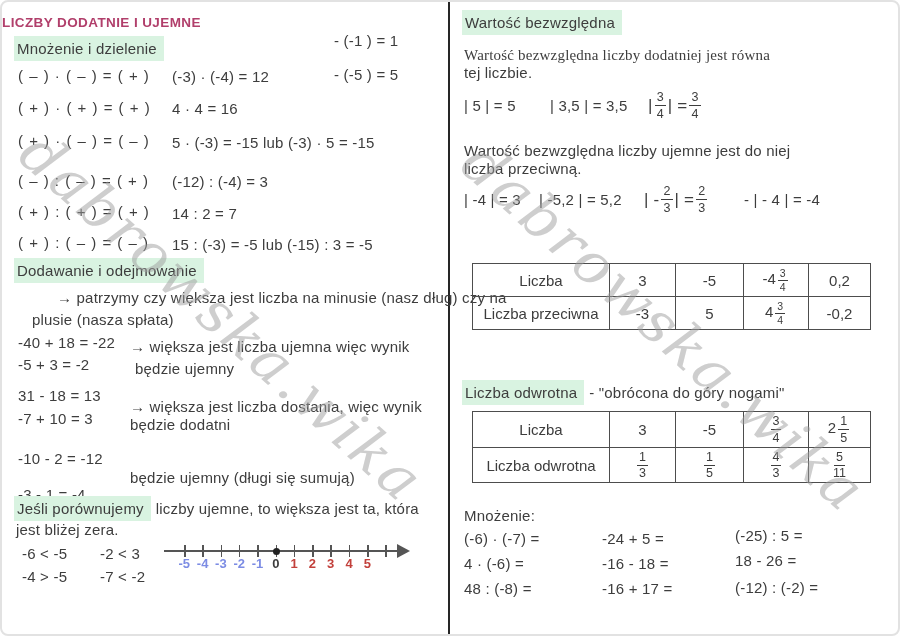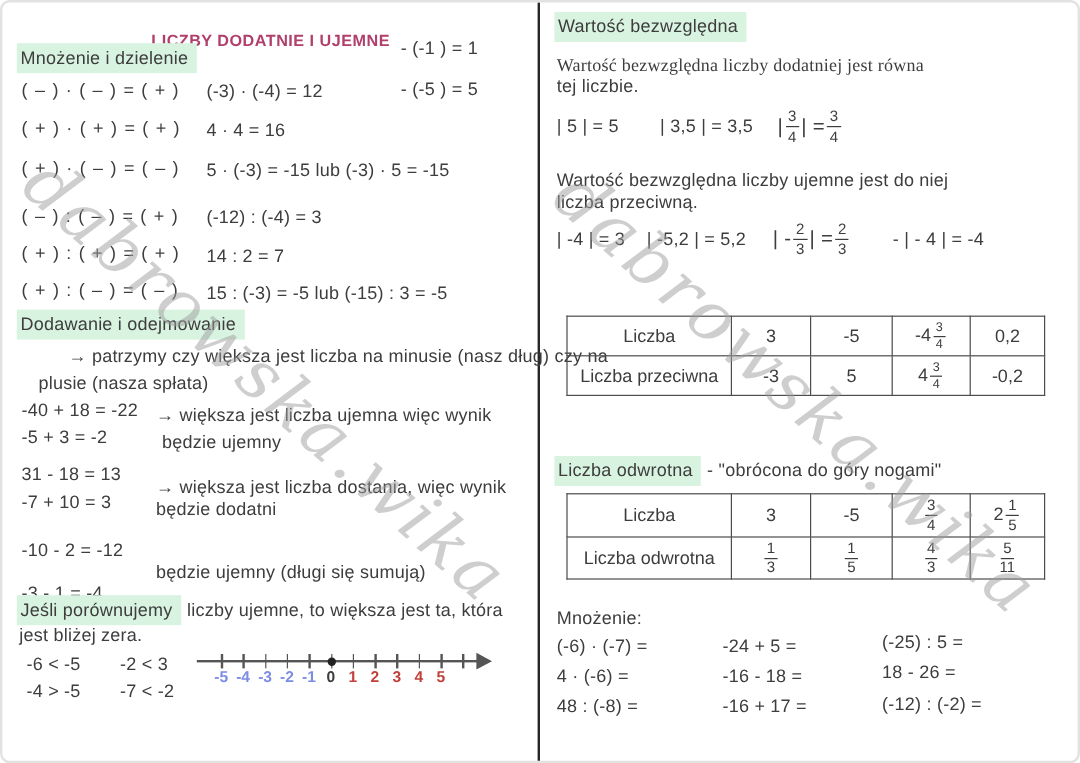--- a/index.html
+++ b/index.html
@@ -43,21 +43,21 @@
 </head>
 <body>
 
 <div class="page">
 
   <div class="divider"></div>
 
   <div class="watermark" style="left:50px; top:116px;">dabrowska.wika</div>
   <div class="watermark" style="left:492px; top:126px;">dabrowska.wika</div>
 
-  <div class="t title" style="left:0; top:24px; width:447px; text-align:center;">LICZBY DODATNIE I UJEMNE</div>
+  <div class="t title" style="left:0; top:13px; width:447px; text-align:left;">LICZBY DODATNIE I UJEMNE</div>
 
   <div class="t" style="left:332px; top:30px;">- (-1 ) = 1</div>
   <div class="t" style="left:332px; top:64px;">- (-5 ) = 5</div>
 
   <div class="t" style="left:12px; top:34px;"><span class="hl">Mnożenie i dzielenie</span></div>
 
   <div class="t rule" style="left:16px; top:65px;">( – ) · ( – ) = ( + )</div>
   <div class="t" style="left:170px; top:66px;">(-3) · (-4) = 12</div>
 
   <div class="t rule" style="left:16px; top:97px;">( + ) · ( + ) = ( + )</div>

